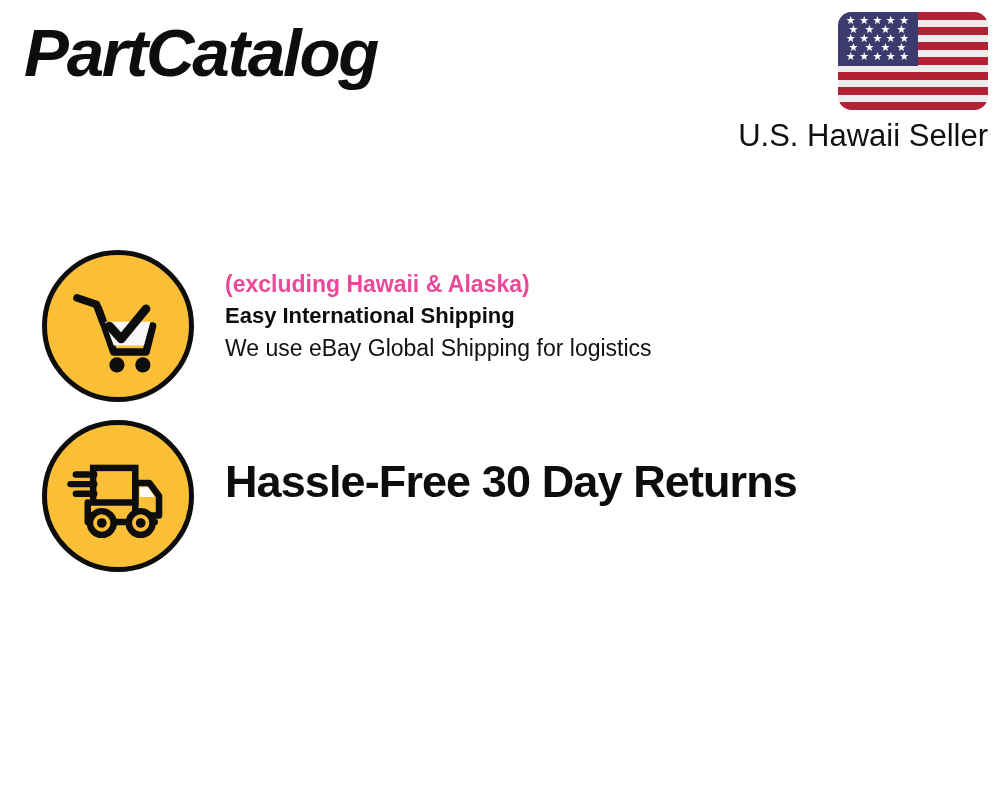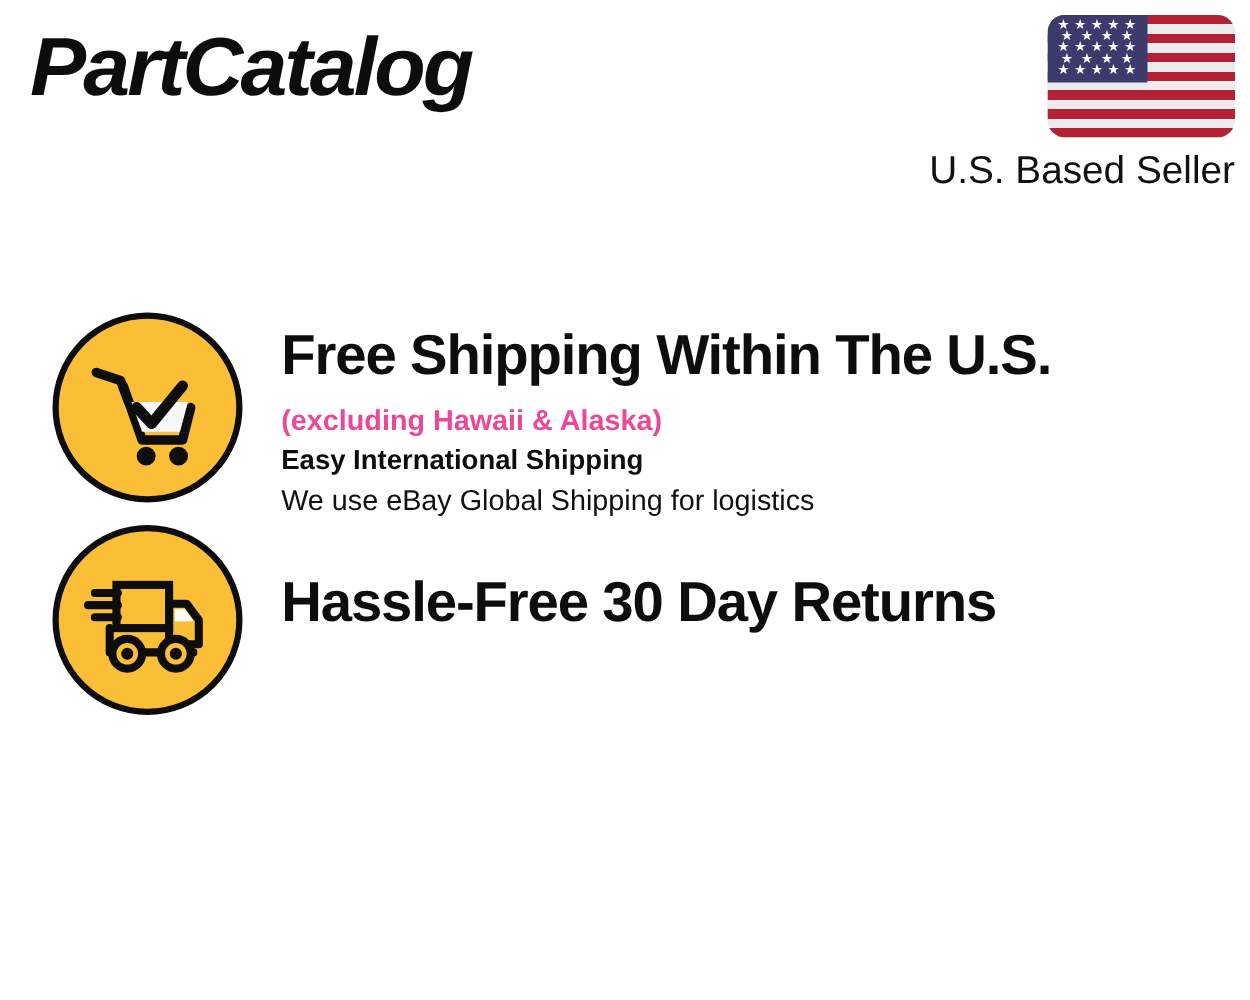--- a/index.html
+++ b/index.html
@@ -245,38 +245,37 @@
         <span class="star" style="left: 42.5px; top: 30px;">★</span>
         <span class="star" style="left: 58.5px; top: 30px;">★</span>
         <span class="star" style="left: 7.83333px; top: 39px;">★</span>
         <span class="star" style="left: 21.1667px; top: 39px;">★</span>
         <span class="star" style="left: 34.5px; top: 39px;">★</span>
         <span class="star" style="left: 47.8333px; top: 39px;">★</span>
         <span class="star" style="left: 61.1667px; top: 39px;">★</span>
       </div>
   </div>
 
-  <div class="seller-note">U.S. Based Seller</div>
+  <div class="seller-note">U.S. Hawaii Seller</div>
 </div>
 
 <div class="features">
 
   <div class="feature-row row-0">
     <div class="icon-badge">
       <svg viewBox="0 0 100 100" xmlns="http://www.w3.org/2000/svg">
         <path d="M32 34 L46 74 L76 74 L82 50" fill="none" stroke="#0d0d0d" stroke-width="7" stroke-linecap="round" stroke-linejoin="round"></path>
         <path d="M12 24 L30 30 L36 46" fill="none" stroke="#0d0d0d" stroke-width="7" stroke-linecap="round" stroke-linejoin="round"></path>
         <path d="M38 46 L80 46 L74 68 L46 68 Z" fill="#F7F7F5"></path>
         <path d="M42 50 L53 62 L76 34" fill="none" stroke="#0d0d0d" stroke-width="8" stroke-linecap="round" stroke-linejoin="round"></path>
         <circle cx="49" cy="86" r="7" fill="#0d0d0d"></circle>
         <circle cx="73" cy="86" r="7" fill="#0d0d0d"></circle>
       </svg>
     </div>
     <div class="feature-text">
-      <div class="feature-title">Free Shipping Within The U.S.</div>
       <div class="feature-sub">(excluding Hawaii &amp; Alaska)</div>
       <div class="feature-sub-strong">Easy International Shipping</div>
       <div class="feature-sub-2">We use eBay Global Shipping for logistics</div>
     </div>
   </div>
 
   <div class="feature-row row-1">
     <div class="icon-badge">
       <svg viewBox="0 0 100 100" xmlns="http://www.w3.org/2000/svg">
         <rect x="27" y="24" width="39" height="32" fill="none" stroke="#0d0d0d" stroke-width="6"></rect>

